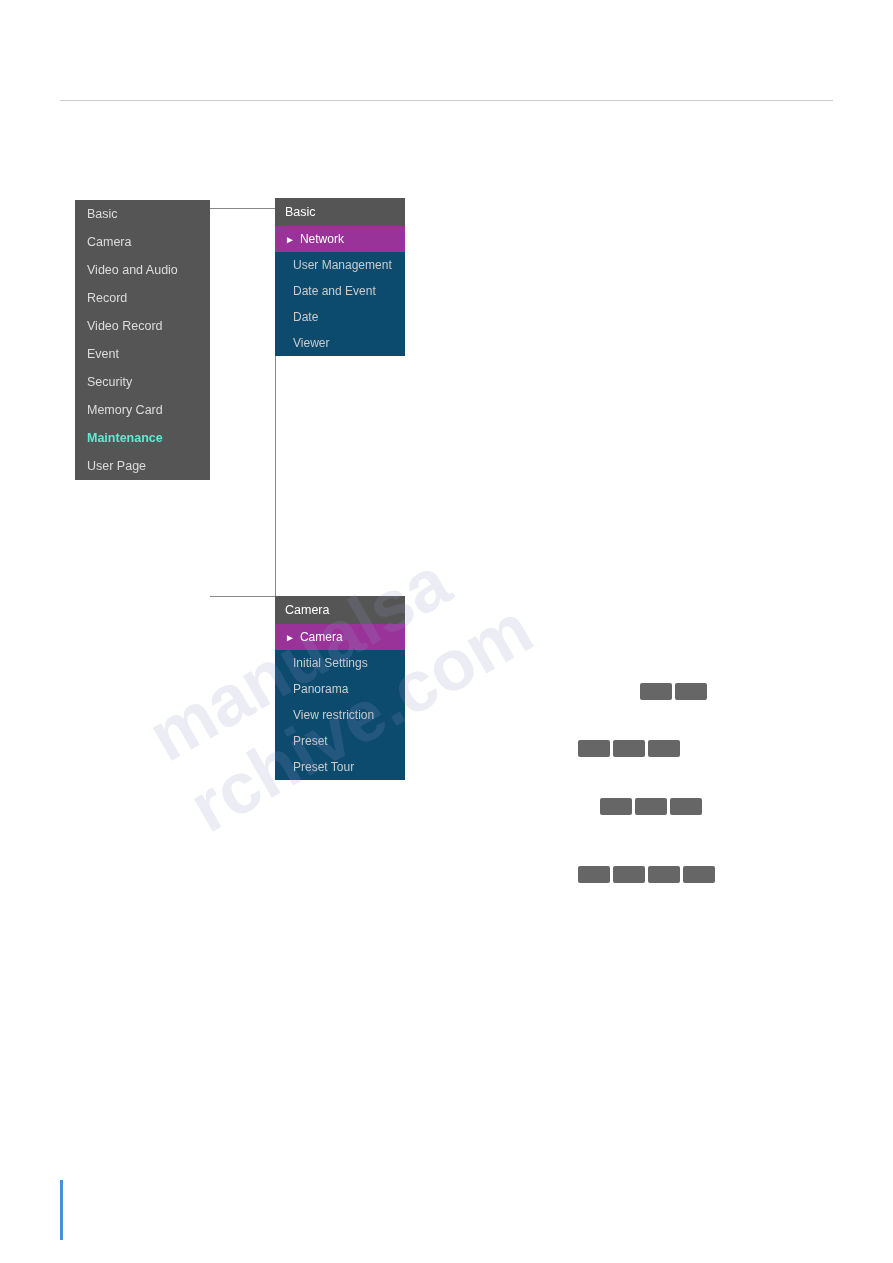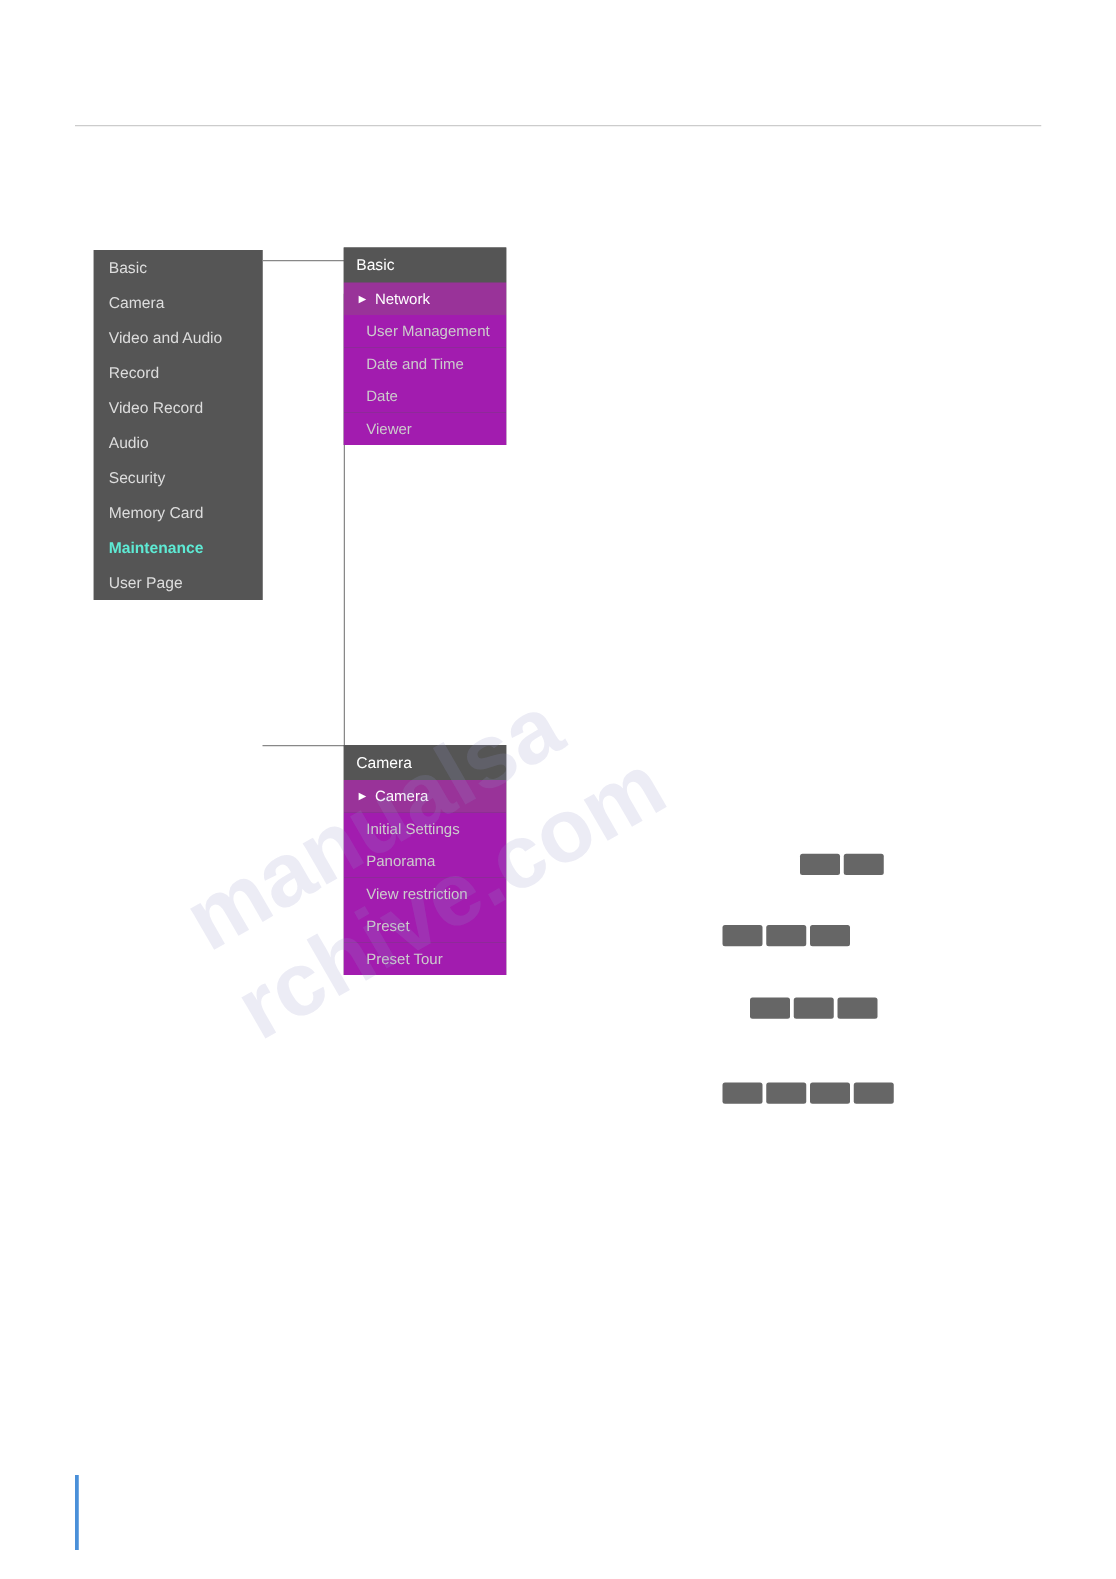--- a/index.html
+++ b/index.html
@@ -77,21 +77,21 @@
     .submenu-item-active .arrow {
       margin-right: 5px;
       font-size: 10px;
     }
 
     .submenu-item {
       padding: 6px 10px 6px 18px;
       color: #cccccc;
       font-size: 12px;
       cursor: pointer;
-      background: #a21caf;
+      background: #0c4a6e;
     }
 
     
     .submenu-camera {
       position: absolute;
       top: 596px;
       left: 275px;
       width: 130px;
       background: #555555;
     }
@@ -159,38 +159,38 @@
 <body>
 
 <div class="top-rule"></div>
 
 <div class="sidebar">
   <div class="sidebar-item">Basic</div>
   <div class="sidebar-item">Camera</div>
   <div class="sidebar-item">Video and Audio</div>
   <div class="sidebar-item">Record</div>
   <div class="sidebar-item">Video Record</div>
-  <div class="sidebar-item">Audio</div>
+  <div class="sidebar-item">Event</div>
   <div class="sidebar-item">Security</div>
   <div class="sidebar-item">Memory Card</div>
   <div class="sidebar-item active">Maintenance</div>
   <div class="sidebar-item">User Page</div>
 </div>
 
 <div class="line-h-basic"></div>
 <div class="line-h-camera"></div>
 
 <div class="submenu-basic">
   <div class="submenu-header">Basic</div>
   <div class="submenu-item-active">
     <span class="arrow">►</span>
     <span>Network</span>
   </div>
   <div class="submenu-item">User Management</div>
-  <div class="submenu-item">Date and Time</div>
+  <div class="submenu-item">Date and Event</div>
   <div class="submenu-item">Date</div>
   <div class="submenu-item">Viewer</div>
 </div>
 
 <div class="submenu-camera">
   <div class="submenu-header">Camera</div>
   <div class="submenu-item-active">
     <span class="arrow">►</span>
     <span>Camera</span>
   </div>

